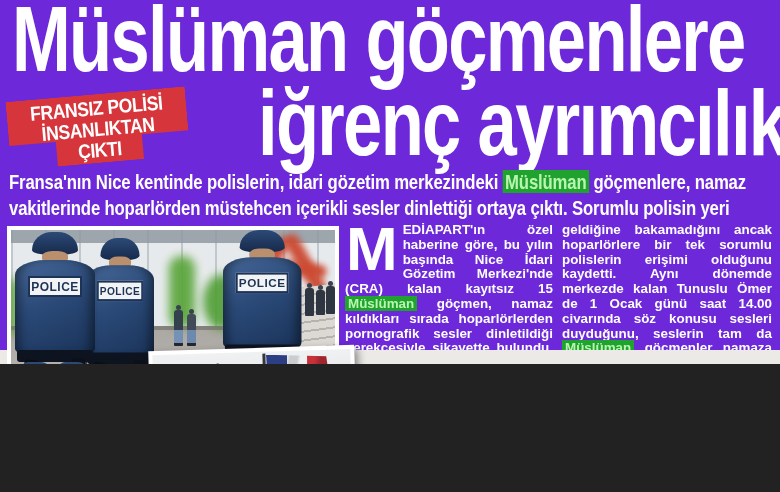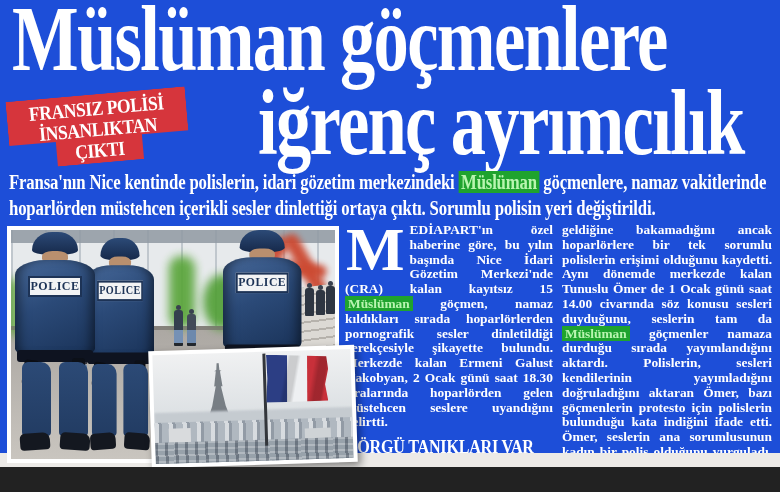--- a/index.html
+++ b/index.html
@@ -1,19 +1,19 @@
 <!DOCTYPE html>
 <html><head>
 <meta charset="utf-8">
 <style>
   * { box-sizing: border-box; }
   html,body { margin:0; padding:0; background:#222; }
   .page {
-    position:relative; width:780px; height:467px; overflow:hidden;
-    background:#1d4ed8; font-family:Liberation Serif, serif;
+    position:relative; width:780px; height:364px; overflow:hidden;
+    background:#6d28d9; font-family:Liberation Sans, sans-serif;
   }
   
   .hl {
     position:absolute; margin:0; color:#ffffff; font-weight:bold;
     white-space:nowrap; letter-spacing:-2px; line-height:1;
     transform-origin:0 0; transform:scale(0.84,1.1);
     font-size:84px;
   }
   .hl1 { left:12px; top:-7px; }
   .hl2 { left:258px; top:77px; }

